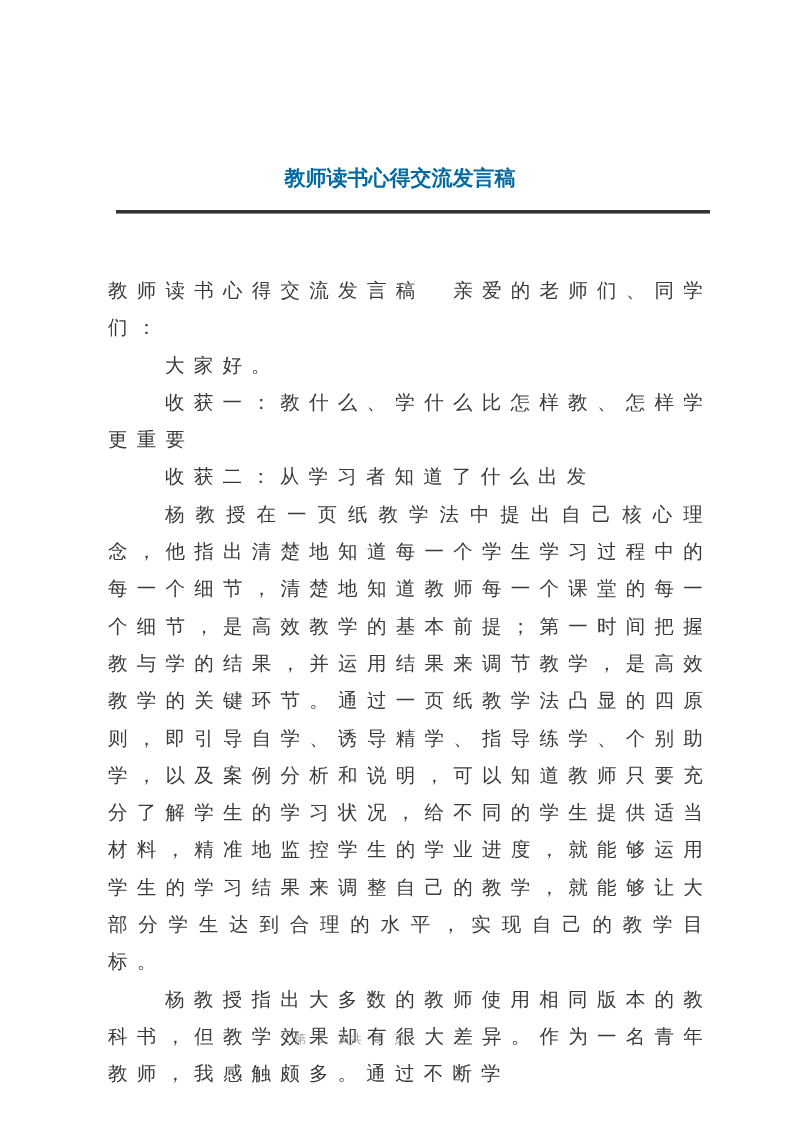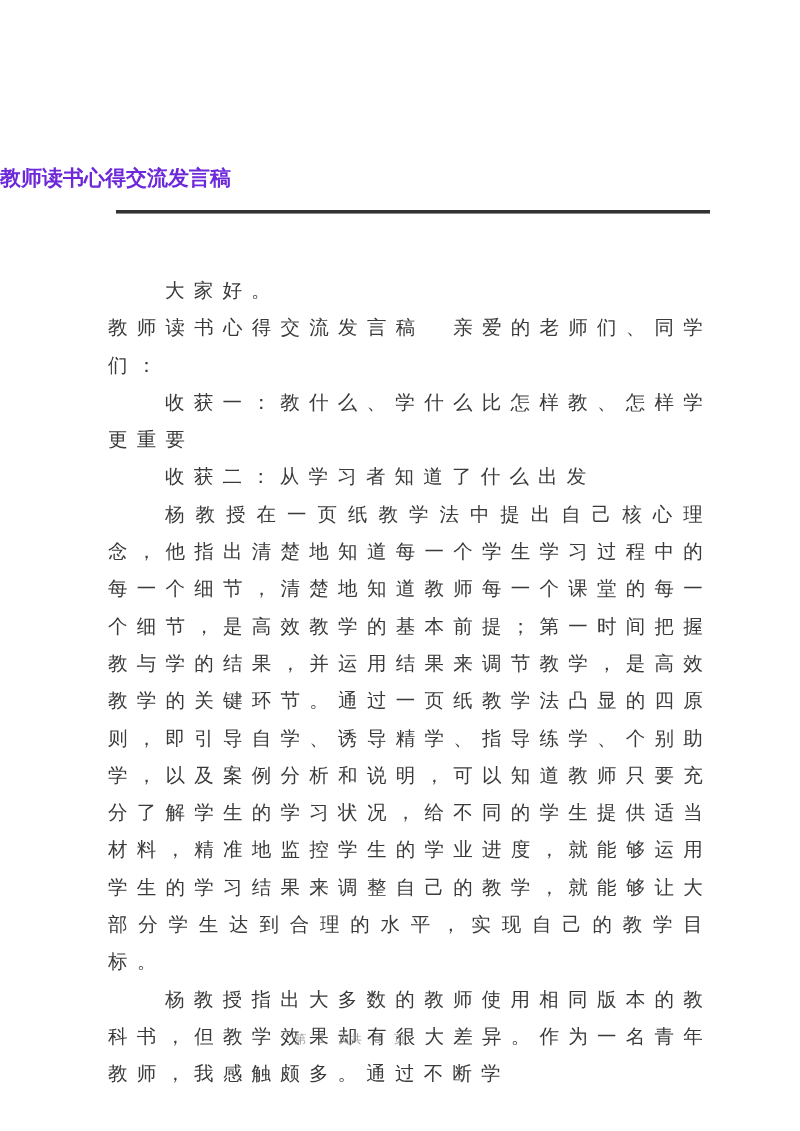--- a/index.html
+++ b/index.html
@@ -19,24 +19,24 @@
       position: absolute;
       left: 0; top: 0;
       width: 800px; height: 1131px;
       background: #ffffff;
     }
     .title {
       position: absolute;
       left: 0;
       width: 800px;
       top: 163px;
-      text-align: left;
+      text-align: center;
       font-size: 21px;
       font-weight: bold;
-      color: #6d28d9;
+      color: #0369a1;
       letter-spacing: 0px;
       line-height: 30px;
     }
     .rule {
       position: absolute;
       left: 116px;
       top: 210px;
       width: 594px;
       height: 3px;
       background: #333333;
@@ -75,22 +75,22 @@
     .footer span { margin: 0 6px; }
   </style>
 </head>
 <body>
 
 <div class="page">
   <div class="title">教师读书心得交流发言稿</div>
   <div class="rule"></div>
 
   <div class="body">
+    <p class="para">教师读书心得交流发言稿　亲爱的老师们、同学们：</p>
     <p class="para indent">大家好。</p>
-    <p class="para">教师读书心得交流发言稿　亲爱的老师们、同学们：</p>
     <p class="para indent">收获一：教什么、学什么比怎样教、怎样学更重要</p>
     <p class="para indent">收获二：从学习者知道了什么出发</p>
     <p class="para indent">杨教授在一页纸教学法中提出自己核心理念，他指出清楚地知道每一个学生学习过程中的每一个细节，清楚地知道教师每一个课堂的每一个细节，是高效教学的基本前提；第一时间把握教与学的结果，并运用结果来调节教学，是高效教学的关键环节。通过一页纸教学法凸显的四原则，即引导自学、诱导精学、指导练学、个别助学，以及案例分析和说明，可以知道教师只要充分了解学生的学习状况，给不同的学生提供适当材料，精准地监控学生的学业进度，就能够运用学生的学习结果来调整自己的教学，就能够让大部分学生达到合理的水平，实现自己的教学目标。</p>
     <p class="para indent">杨教授指出大多数的教师使用相同版本的教科书，但教学效果却有很大差异。作为一名青年教师，我感触颇多。通过不断学</p>
   </div>
 
   <div class="footer">
     <span>第</span><span>1</span><span>页共</span><span>3</span><span>页</span>
   </div>
 </div>

